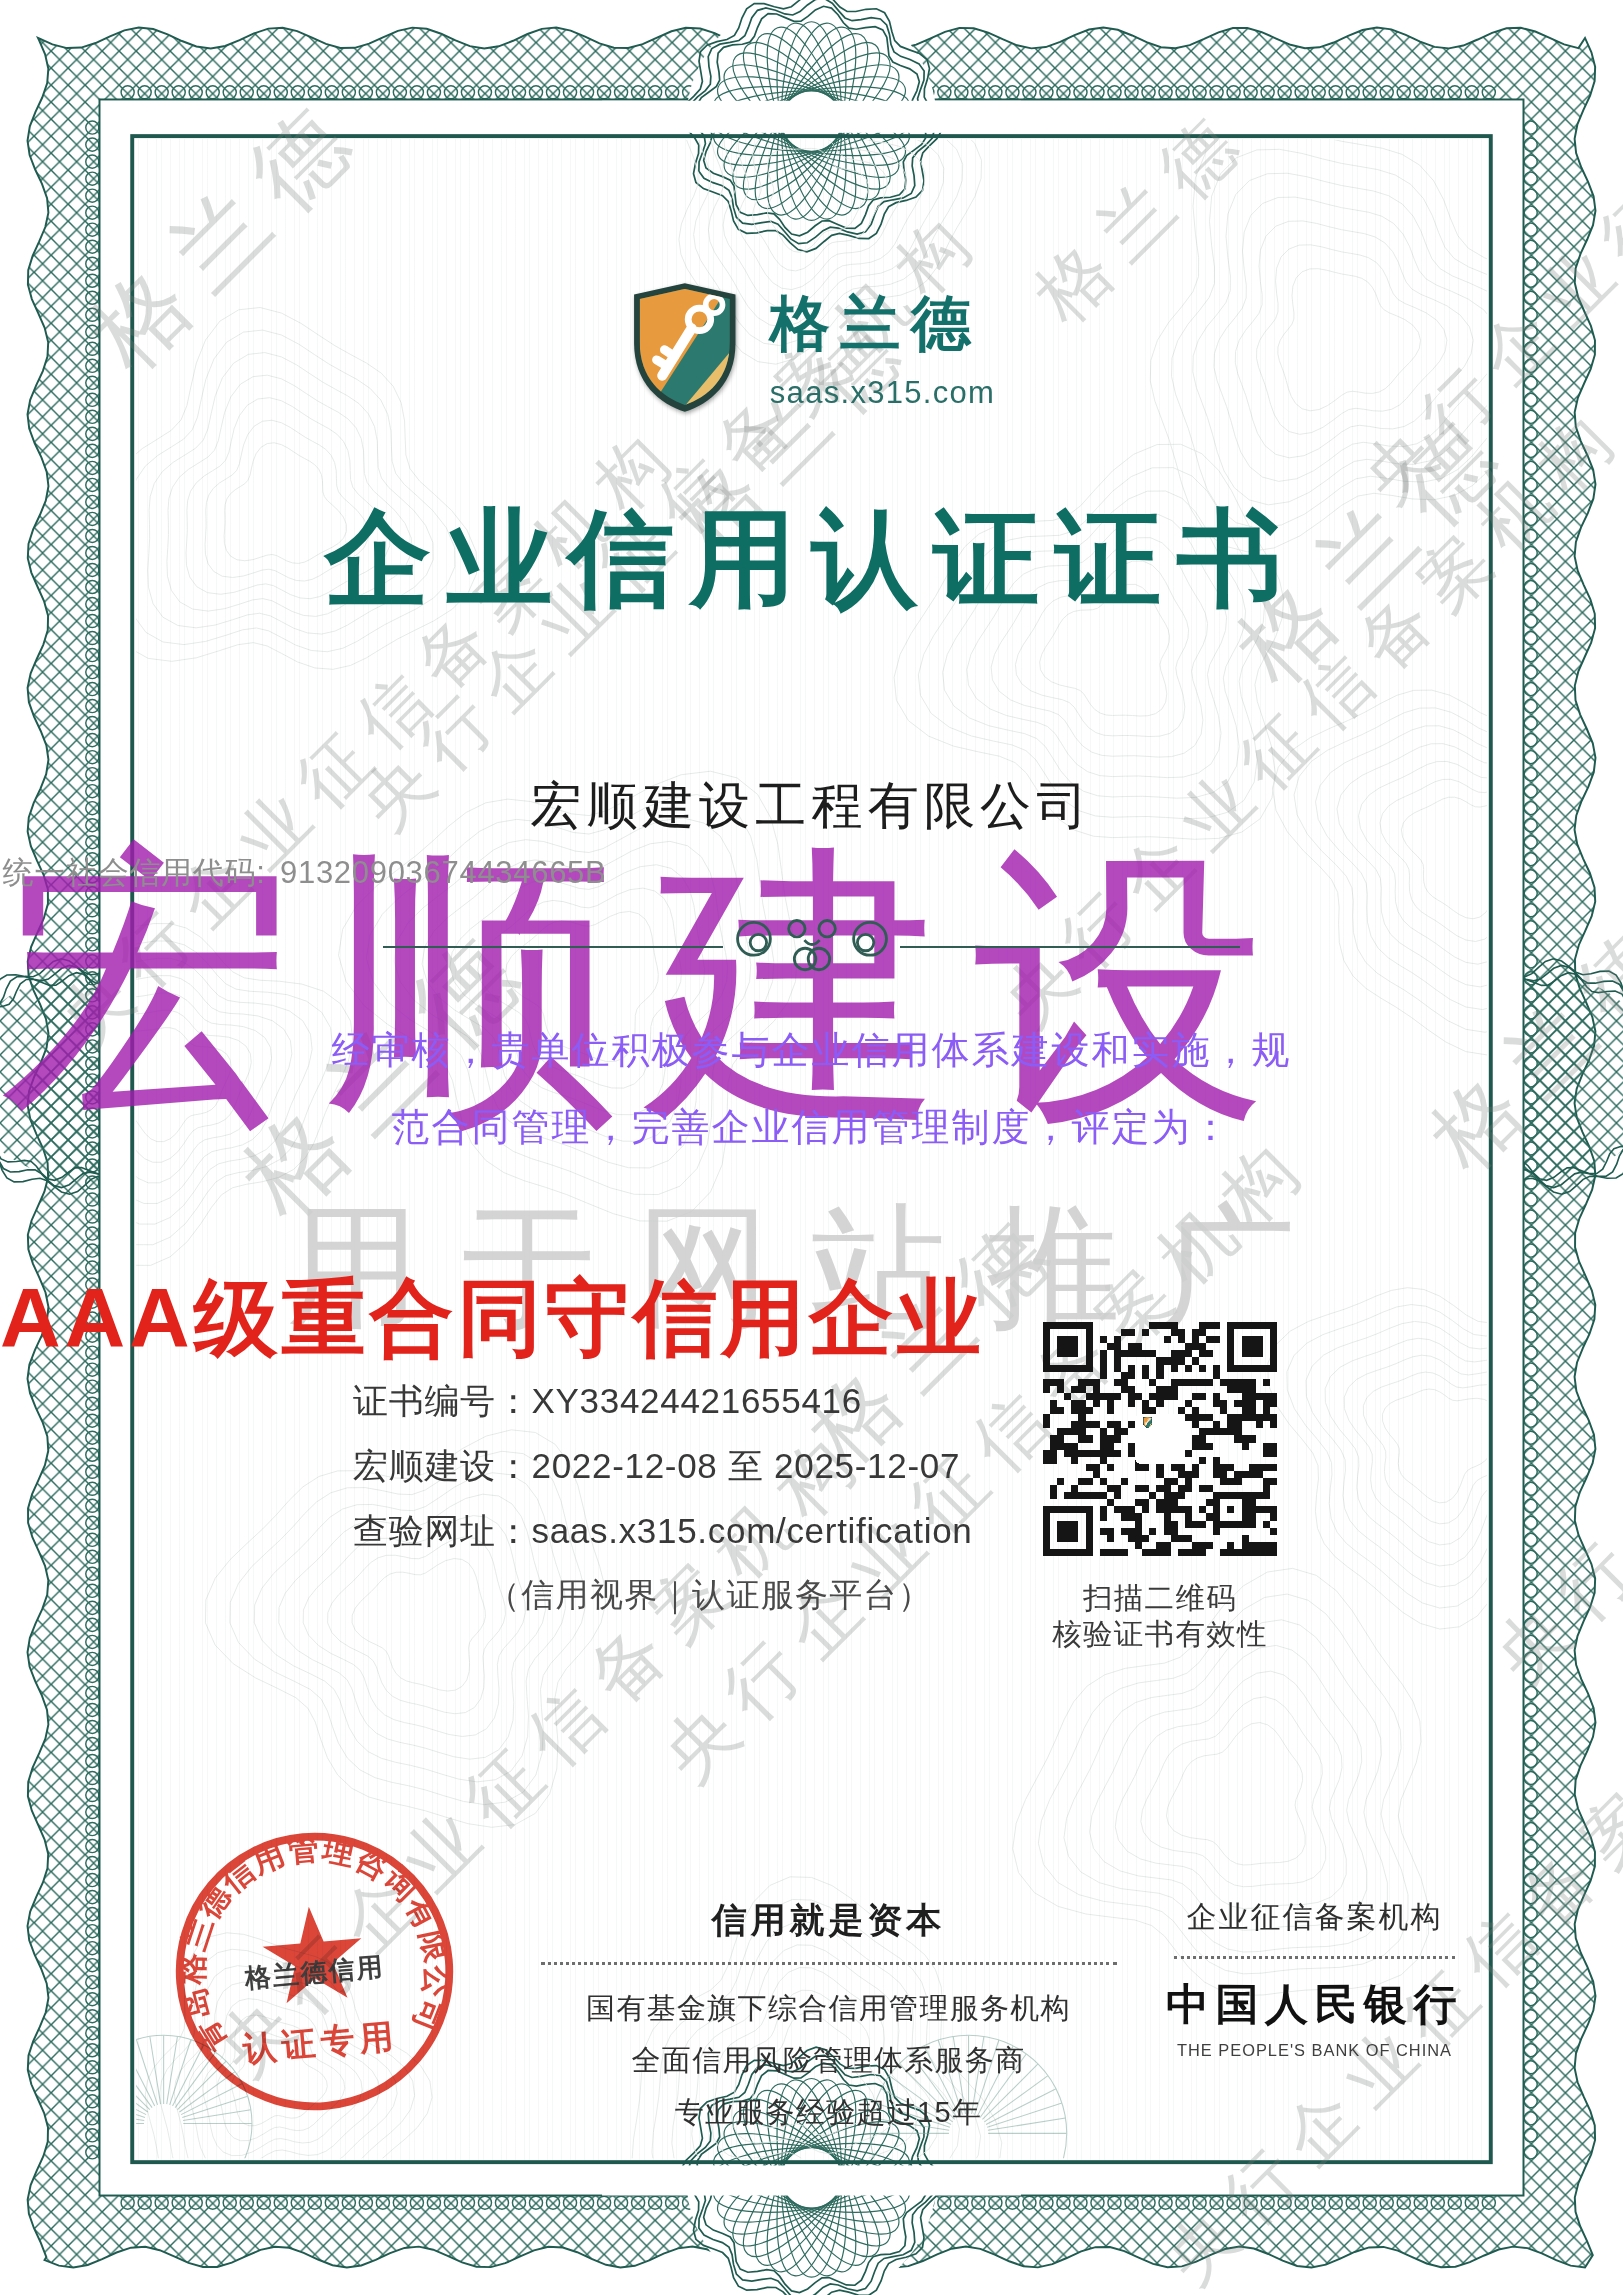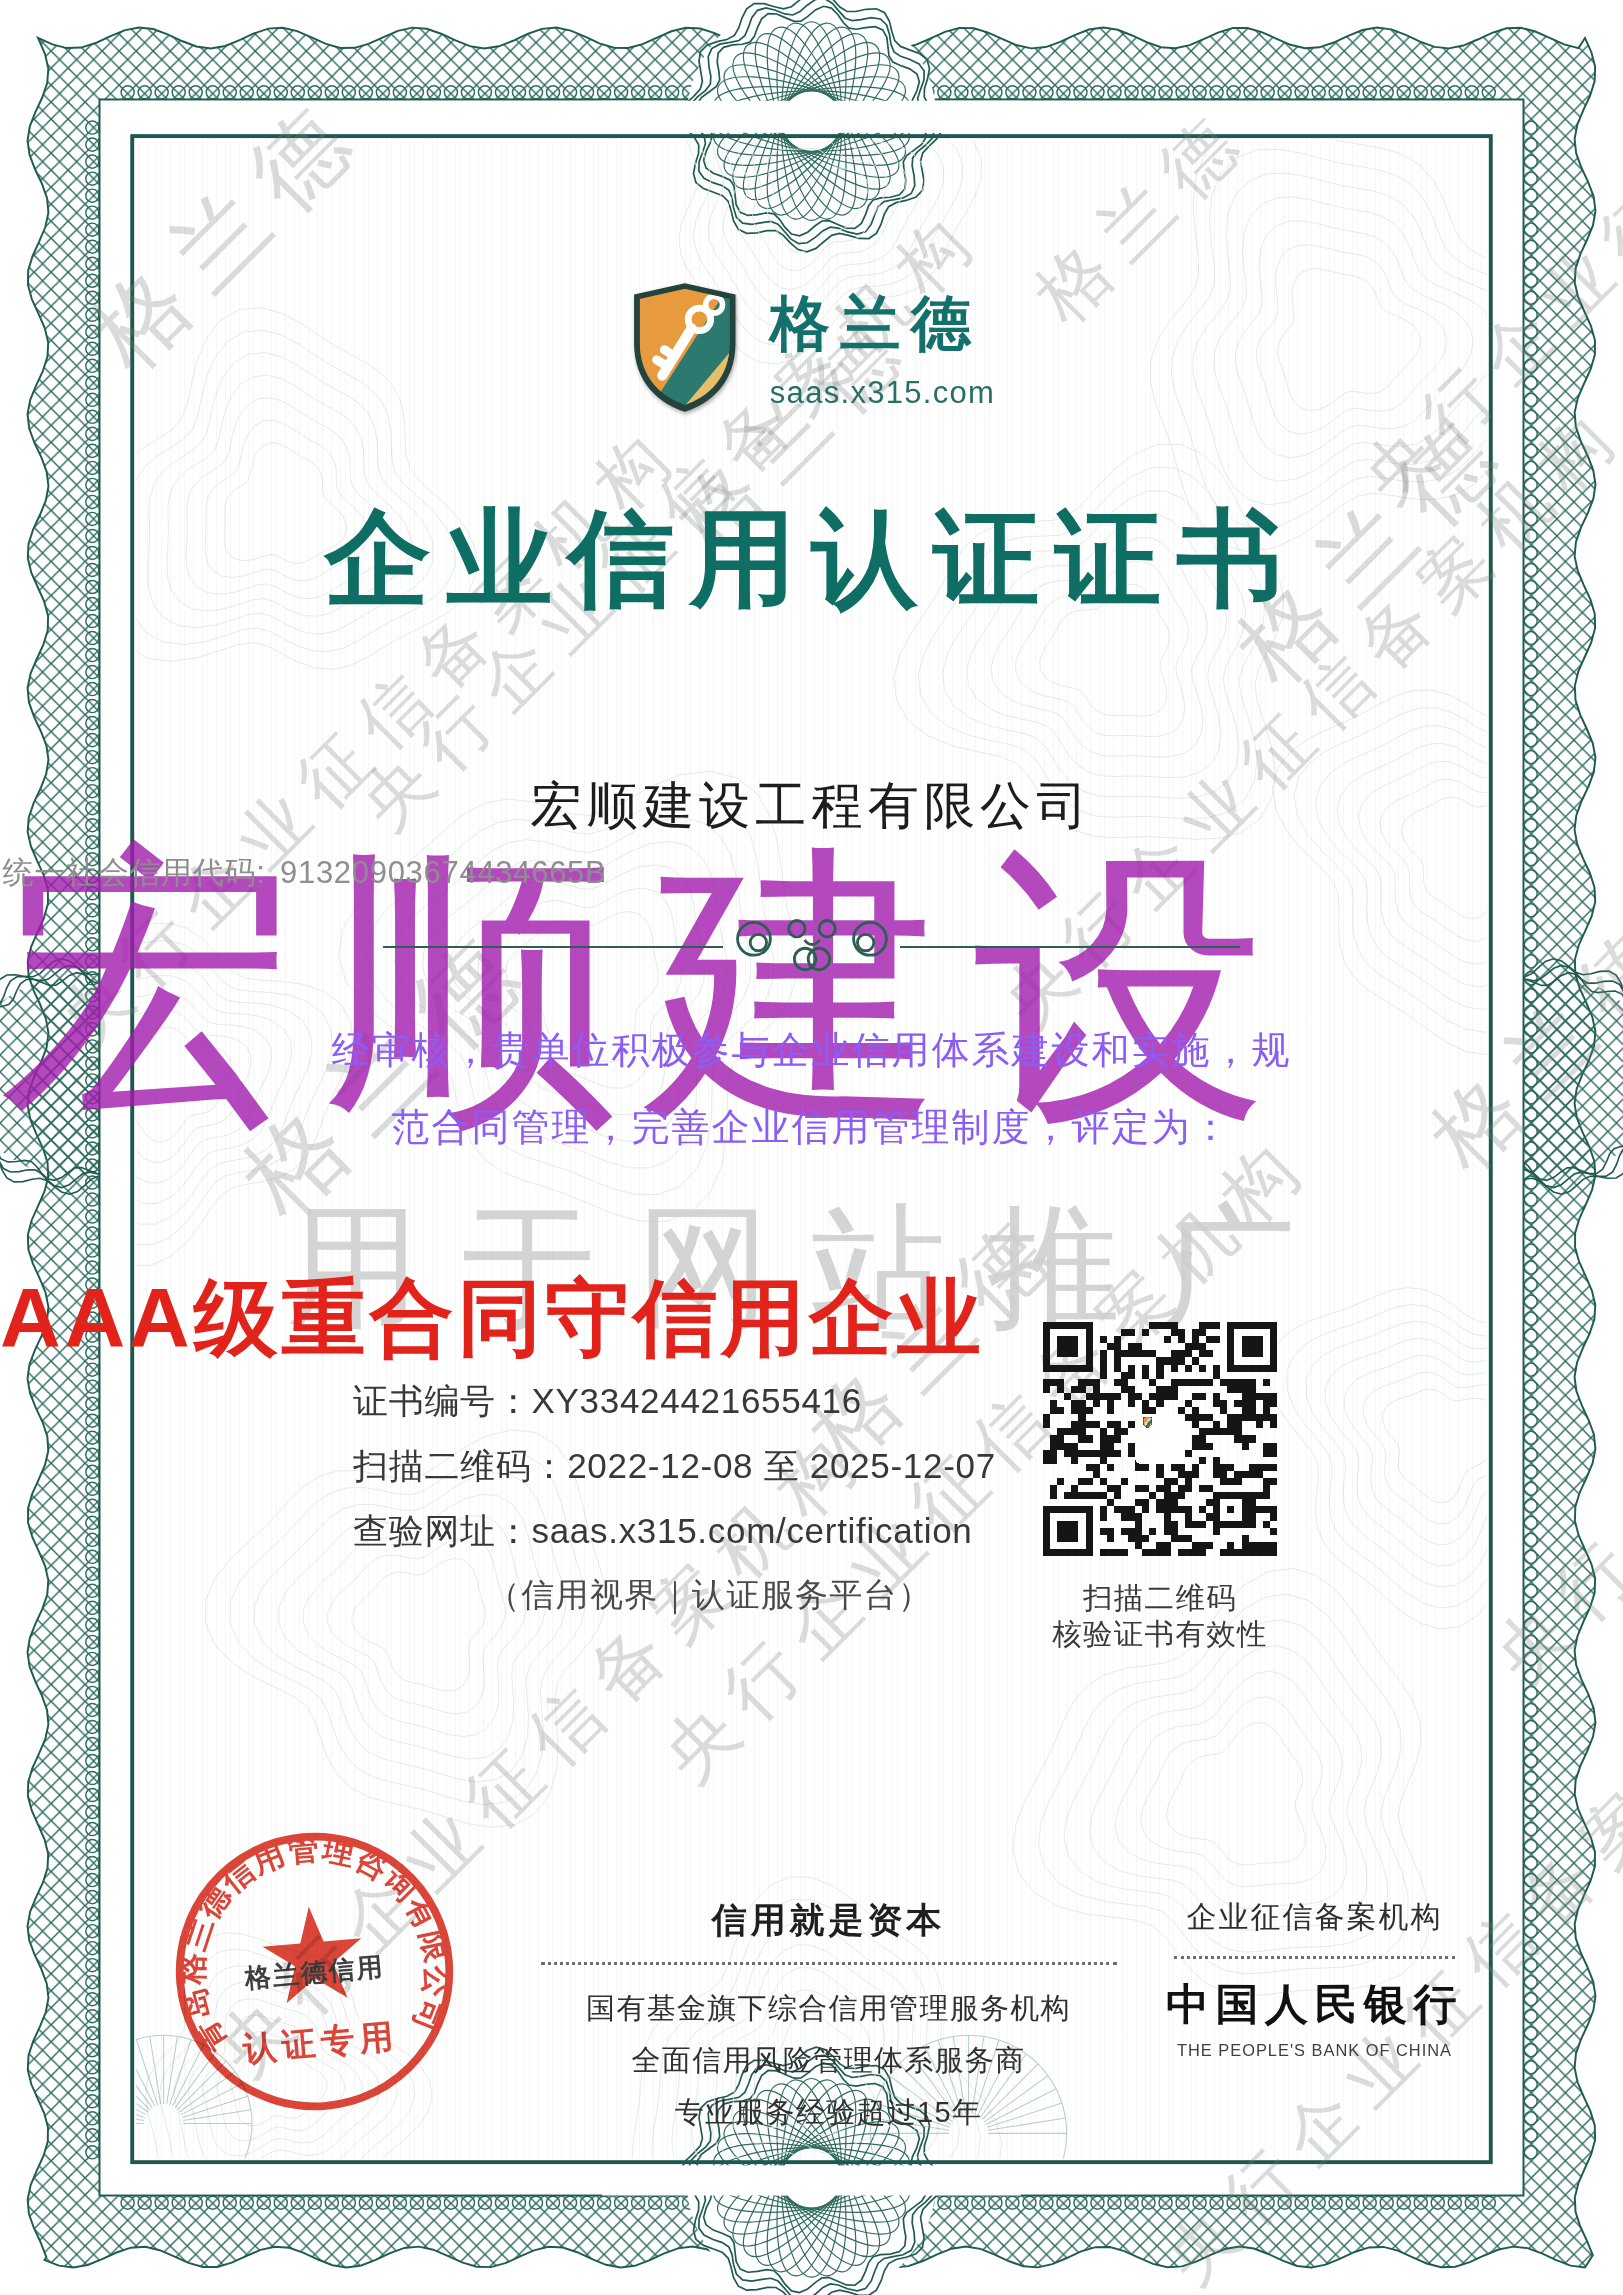--- a/index.html
+++ b/index.html
@@ -770,21 +770,21 @@
     <div>范合同管理，完善企业信用管理制度，评定为：</div>
   </div>
 
   <div class="award">AAA级重合同守信用企业</div>
 
   <div class="details">
     <div class="row">
       <span>证书编号：</span><span>XY33424421655416</span>
     </div>
     <div class="row">
-      <span>扫描二维码：</span><span>2022-12-08 至 2025-12-07</span>
+      <span>宏顺建设：</span><span>2022-12-08 至 2025-12-07</span>
     </div>
     <div class="row">
       <span>查验网址：</span><span>saas.x315.com/certification</span>
     </div>
     <div class="platform">（信用视界｜认证服务平台）</div>
   </div>
 
   <div id="qr-wrap">
     <svg id="qr-svg" width="234" height="234" viewBox="0 0 33 33" shape-rendering="crispEdges">
         <path d="M0 0h1v1h-1zM1 0h1v1h-1zM2 0h1v1h-1zM3 0h1v1h-1zM4 0h1v1h-1zM5 0h1v1h-1zM6 0h1v1h-1zM15 0h1v1h-1zM16 0h1v1h-1zM17 0h1v1h-1zM18 0h1v1h-1zM22 0h1v1h-1zM23 0h1v1h-1zM24 0h1v1h-1zM26 0h1v1h-1zM27 0h1v1h-1zM28 0h1v1h-1zM29 0h1v1h-1zM30 0h1v1h-1zM31 0h1v1h-1zM32 0h1v1h-1zM0 1h1v1h-1zM6 1h1v1h-1zM11 1h1v1h-1zM12 1h1v1h-1zM14 1h1v1h-1zM18 1h1v1h-1zM19 1h1v1h-1zM21 1h1v1h-1zM22 1h1v1h-1zM26 1h1v1h-1zM32 1h1v1h-1zM0 2h1v1h-1zM2 2h1v1h-1zM3 2h1v1h-1zM4 2h1v1h-1zM6 2h1v1h-1zM8 2h1v1h-1zM10 2h1v1h-1zM17 2h1v1h-1zM19 2h1v1h-1zM21 2h1v1h-1zM23 2h1v1h-1zM24 2h1v1h-1zM26 2h1v1h-1zM28 2h1v1h-1zM29 2h1v1h-1zM30 2h1v1h-1zM32 2h1v1h-1zM0 3h1v1h-1zM2 3h1v1h-1zM3 3h1v1h-1zM4 3h1v1h-1zM6 3h1v1h-1zM9 3h1v1h-1zM10 3h1v1h-1zM12 3h1v1h-1zM13 3h1v1h-1zM20 3h1v1h-1zM21 3h1v1h-1zM22 3h1v1h-1zM26 3h1v1h-1zM28 3h1v1h-1zM29 3h1v1h-1zM30 3h1v1h-1zM32 3h1v1h-1zM0 4h1v1h-1zM2 4h1v1h-1zM3 4h1v1h-1zM4 4h1v1h-1zM6 4h1v1h-1zM8 4h1v1h-1zM10 4h1v1h-1zM11 4h1v1h-1zM12 4h1v1h-1zM13 4h1v1h-1zM14 4h1v1h-1zM15 4h1v1h-1zM18 4h1v1h-1zM19 4h1v1h-1zM20 4h1v1h-1zM22 4h1v1h-1zM23 4h1v1h-1zM26 4h1v1h-1zM28 4h1v1h-1zM29 4h1v1h-1zM30 4h1v1h-1zM32 4h1v1h-1zM0 5h1v1h-1zM6 5h1v1h-1zM8 5h1v1h-1zM10 5h1v1h-1zM16 5h1v1h-1zM17 5h1v1h-1zM18 5h1v1h-1zM19 5h1v1h-1zM21 5h1v1h-1zM26 5h1v1h-1zM32 5h1v1h-1zM0 6h1v1h-1zM1 6h1v1h-1zM2 6h1v1h-1zM3 6h1v1h-1zM4 6h1v1h-1zM5 6h1v1h-1zM6 6h1v1h-1zM8 6h1v1h-1zM10 6h1v1h-1zM12 6h1v1h-1zM14 6h1v1h-1zM16 6h1v1h-1zM18 6h1v1h-1zM20 6h1v1h-1zM22 6h1v1h-1zM24 6h1v1h-1zM26 6h1v1h-1zM27 6h1v1h-1zM28 6h1v1h-1zM29 6h1v1h-1zM30 6h1v1h-1zM31 6h1v1h-1zM32 6h1v1h-1zM8 7h1v1h-1zM11 7h1v1h-1zM12 7h1v1h-1zM14 7h1v1h-1zM16 7h1v1h-1zM24 7h1v1h-1zM0 8h1v1h-1zM1 8h1v1h-1zM2 8h1v1h-1zM5 8h1v1h-1zM6 8h1v1h-1zM7 8h1v1h-1zM10 8h1v1h-1zM11 8h1v1h-1zM15 8h1v1h-1zM18 8h1v1h-1zM19 8h1v1h-1zM20 8h1v1h-1zM21 8h1v1h-1zM22 8h1v1h-1zM23 8h1v1h-1zM25 8h1v1h-1zM26 8h1v1h-1zM27 8h1v1h-1zM28 8h1v1h-1zM29 8h1v1h-1zM31 8h1v1h-1zM0 9h1v1h-1zM2 9h1v1h-1zM4 9h1v1h-1zM5 9h1v1h-1zM7 9h1v1h-1zM11 9h1v1h-1zM12 9h1v1h-1zM16 9h1v1h-1zM17 9h1v1h-1zM18 9h1v1h-1zM26 9h1v1h-1zM27 9h1v1h-1zM28 9h1v1h-1zM29 9h1v1h-1zM3 10h1v1h-1zM6 10h1v1h-1zM7 10h1v1h-1zM8 10h1v1h-1zM9 10h1v1h-1zM10 10h1v1h-1zM12 10h1v1h-1zM13 10h1v1h-1zM15 10h1v1h-1zM16 10h1v1h-1zM17 10h1v1h-1zM18 10h1v1h-1zM21 10h1v1h-1zM22 10h1v1h-1zM24 10h1v1h-1zM28 10h1v1h-1zM29 10h1v1h-1zM30 10h1v1h-1zM31 10h1v1h-1zM32 10h1v1h-1zM1 11h1v1h-1zM4 11h1v1h-1zM5 11h1v1h-1zM7 11h1v1h-1zM9 11h1v1h-1zM12 11h1v1h-1zM14 11h1v1h-1zM16 11h1v1h-1zM20 11h1v1h-1zM24 11h1v1h-1zM25 11h1v1h-1zM27 11h1v1h-1zM28 11h1v1h-1zM29 11h1v1h-1zM31 11h1v1h-1zM32 11h1v1h-1zM1 12h1v1h-1zM2 12h1v1h-1zM4 12h1v1h-1zM5 12h1v1h-1zM6 12h1v1h-1zM9 12h1v1h-1zM14 12h1v1h-1zM15 12h1v1h-1zM19 12h1v1h-1zM21 12h1v1h-1zM25 12h1v1h-1zM28 12h1v1h-1zM29 12h1v1h-1zM31 12h1v1h-1zM0 13h1v1h-1zM5 13h1v1h-1zM14 13h1v1h-1zM16 13h1v1h-1zM18 13h1v1h-1zM20 13h1v1h-1zM21 13h1v1h-1zM22 13h1v1h-1zM23 13h1v1h-1zM26 13h1v1h-1zM27 13h1v1h-1zM28 13h1v1h-1zM29 13h1v1h-1zM30 13h1v1h-1zM31 13h1v1h-1zM32 13h1v1h-1zM0 14h1v1h-1zM4 14h1v1h-1zM5 14h1v1h-1zM6 14h1v1h-1zM7 14h1v1h-1zM9 14h1v1h-1zM10 14h1v1h-1zM12 14h1v1h-1zM13 14h1v1h-1zM16 14h1v1h-1zM19 14h1v1h-1zM21 14h1v1h-1zM24 14h1v1h-1zM26 14h1v1h-1zM27 14h1v1h-1zM30 14h1v1h-1zM32 14h1v1h-1zM2 15h1v1h-1zM3 15h1v1h-1zM4 15h1v1h-1zM5 15h1v1h-1zM8 15h1v1h-1zM10 15h1v1h-1zM11 15h1v1h-1zM13 15h1v1h-1zM22 15h1v1h-1zM23 15h1v1h-1zM24 15h1v1h-1zM25 15h1v1h-1zM26 15h1v1h-1zM27 15h1v1h-1zM1 16h1v1h-1zM2 16h1v1h-1zM5 16h1v1h-1zM6 16h1v1h-1zM8 16h1v1h-1zM9 16h1v1h-1zM10 16h1v1h-1zM13 16h1v1h-1zM17 16h1v1h-1zM18 16h1v1h-1zM21 16h1v1h-1zM22 16h1v1h-1zM27 16h1v1h-1zM28 16h1v1h-1zM29 16h1v1h-1zM1 17h1v1h-1zM2 17h1v1h-1zM3 17h1v1h-1zM4 17h1v1h-1zM8 17h1v1h-1zM9 17h1v1h-1zM12 17h1v1h-1zM16 17h1v1h-1zM18 17h1v1h-1zM19 17h1v1h-1zM21 17h1v1h-1zM22 17h1v1h-1zM23 17h1v1h-1zM28 17h1v1h-1zM31 17h1v1h-1zM32 17h1v1h-1zM0 18h1v1h-1zM1 18h1v1h-1zM3 18h1v1h-1zM4 18h1v1h-1zM5 18h1v1h-1zM6 18h1v1h-1zM7 18h1v1h-1zM8 18h1v1h-1zM9 18h1v1h-1zM10 18h1v1h-1zM12 18h1v1h-1zM13 18h1v1h-1zM15 18h1v1h-1zM17 18h1v1h-1zM20 18h1v1h-1zM31 18h1v1h-1zM32 18h1v1h-1zM0 19h1v1h-1zM1 19h1v1h-1zM4 19h1v1h-1zM8 19h1v1h-1zM13 19h1v1h-1zM14 19h1v1h-1zM15 19h1v1h-1zM18 19h1v1h-1zM22 19h1v1h-1zM24 19h1v1h-1zM6 20h1v1h-1zM7 20h1v1h-1zM9 20h1v1h-1zM13 20h1v1h-1zM14 20h1v1h-1zM16 20h1v1h-1zM18 20h1v1h-1zM19 20h1v1h-1zM21 20h1v1h-1zM24 20h1v1h-1zM25 20h1v1h-1zM26 20h1v1h-1zM29 20h1v1h-1zM30 20h1v1h-1zM31 20h1v1h-1zM32 20h1v1h-1zM7 21h1v1h-1zM16 21h1v1h-1zM19 21h1v1h-1zM20 21h1v1h-1zM21 21h1v1h-1zM24 21h1v1h-1zM25 21h1v1h-1zM27 21h1v1h-1zM28 21h1v1h-1zM29 21h1v1h-1zM30 21h1v1h-1zM2 22h1v1h-1zM5 22h1v1h-1zM6 22h1v1h-1zM8 22h1v1h-1zM11 22h1v1h-1zM17 22h1v1h-1zM18 22h1v1h-1zM20 22h1v1h-1zM25 22h1v1h-1zM26 22h1v1h-1zM27 22h1v1h-1zM31 22h1v1h-1zM32 22h1v1h-1zM1 23h1v1h-1zM4 23h1v1h-1zM9 23h1v1h-1zM10 23h1v1h-1zM13 23h1v1h-1zM14 23h1v1h-1zM16 23h1v1h-1zM17 23h1v1h-1zM19 23h1v1h-1zM20 23h1v1h-1zM22 23h1v1h-1zM23 23h1v1h-1zM31 23h1v1h-1zM1 24h1v1h-1zM3 24h1v1h-1zM4 24h1v1h-1zM5 24h1v1h-1zM6 24h1v1h-1zM7 24h1v1h-1zM8 24h1v1h-1zM10 24h1v1h-1zM15 24h1v1h-1zM17 24h1v1h-1zM18 24h1v1h-1zM19 24h1v1h-1zM24 24h1v1h-1zM25 24h1v1h-1zM26 24h1v1h-1zM27 24h1v1h-1zM28 24h1v1h-1zM29 24h1v1h-1zM30 24h1v1h-1zM31 24h1v1h-1zM9 25h1v1h-1zM13 25h1v1h-1zM14 25h1v1h-1zM16 25h1v1h-1zM17 25h1v1h-1zM18 25h1v1h-1zM23 25h1v1h-1zM24 25h1v1h-1zM28 25h1v1h-1zM29 25h1v1h-1zM0 26h1v1h-1zM1 26h1v1h-1zM2 26h1v1h-1zM3 26h1v1h-1zM4 26h1v1h-1zM5 26h1v1h-1zM6 26h1v1h-1zM8 26h1v1h-1zM10 26h1v1h-1zM11 26h1v1h-1zM12 26h1v1h-1zM14 26h1v1h-1zM16 26h1v1h-1zM17 26h1v1h-1zM18 26h1v1h-1zM19 26h1v1h-1zM20 26h1v1h-1zM22 26h1v1h-1zM24 26h1v1h-1zM26 26h1v1h-1zM28 26h1v1h-1zM29 26h1v1h-1zM30 26h1v1h-1zM31 26h1v1h-1zM32 26h1v1h-1zM0 27h1v1h-1zM6 27h1v1h-1zM8 27h1v1h-1zM11 27h1v1h-1zM12 27h1v1h-1zM13 27h1v1h-1zM17 27h1v1h-1zM20 27h1v1h-1zM23 27h1v1h-1zM24 27h1v1h-1zM28 27h1v1h-1zM29 27h1v1h-1zM32 27h1v1h-1zM0 28h1v1h-1zM2 28h1v1h-1zM3 28h1v1h-1zM4 28h1v1h-1zM6 28h1v1h-1zM13 28h1v1h-1zM17 28h1v1h-1zM18 28h1v1h-1zM20 28h1v1h-1zM21 28h1v1h-1zM22 28h1v1h-1zM24 28h1v1h-1zM25 28h1v1h-1zM26 28h1v1h-1zM27 28h1v1h-1zM28 28h1v1h-1zM29 28h1v1h-1zM31 28h1v1h-1zM0 29h1v1h-1zM2 29h1v1h-1zM3 29h1v1h-1zM4 29h1v1h-1zM6 29h1v1h-1zM8 29h1v1h-1zM9 29h1v1h-1zM11 29h1v1h-1zM12 29h1v1h-1zM13 29h1v1h-1zM15 29h1v1h-1zM17 29h1v1h-1zM18 29h1v1h-1zM24 29h1v1h-1zM32 29h1v1h-1zM0 30h1v1h-1zM2 30h1v1h-1zM3 30h1v1h-1zM4 30h1v1h-1zM6 30h1v1h-1zM9 30h1v1h-1zM12 30h1v1h-1zM13 30h1v1h-1zM14 30h1v1h-1zM18 30h1v1h-1zM19 30h1v1h-1zM20 30h1v1h-1zM28 30h1v1h-1zM0 31h1v1h-1zM6 31h1v1h-1zM13 31h1v1h-1zM16 31h1v1h-1zM17 31h1v1h-1zM21 31h1v1h-1zM22 31h1v1h-1zM23 31h1v1h-1zM26 31h1v1h-1zM28 31h1v1h-1zM29 31h1v1h-1zM30 31h1v1h-1zM31 31h1v1h-1zM32 31h1v1h-1zM0 32h1v1h-1zM1 32h1v1h-1zM2 32h1v1h-1zM3 32h1v1h-1zM4 32h1v1h-1zM5 32h1v1h-1zM6 32h1v1h-1zM8 32h1v1h-1zM9 32h1v1h-1zM10 32h1v1h-1zM11 32h1v1h-1zM14 32h1v1h-1zM15 32h1v1h-1zM16 32h1v1h-1zM17 32h1v1h-1zM19 32h1v1h-1zM20 32h1v1h-1zM21 32h1v1h-1zM22 32h1v1h-1zM25 32h1v1h-1zM26 32h1v1h-1zM27 32h1v1h-1zM28 32h1v1h-1zM29 32h1v1h-1zM30 32h1v1h-1zM31 32h1v1h-1zM32 32h1v1h-1z" fill="#151515"></path>

